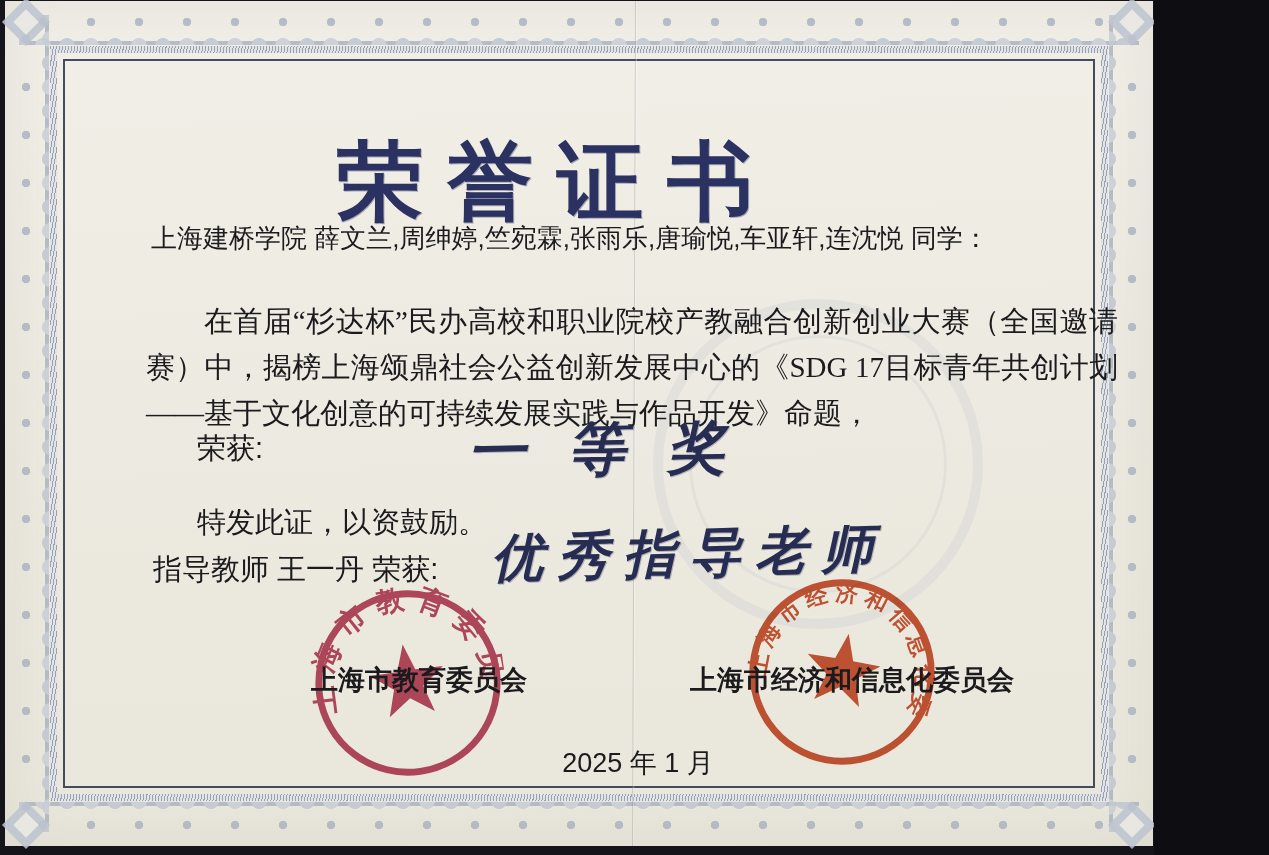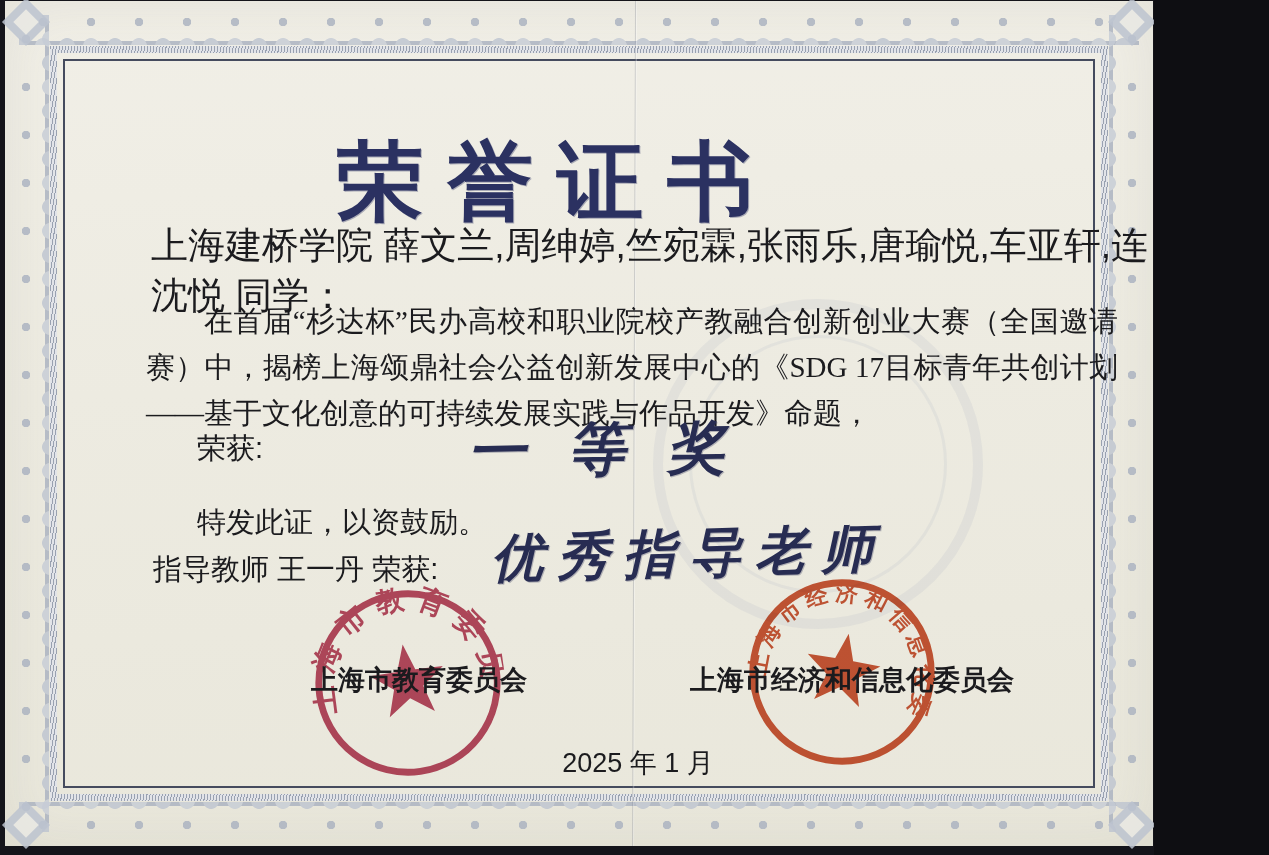--- a/index.html
+++ b/index.html
@@ -41,21 +41,21 @@
     transform:rotate(.2deg);}
   .watermark{position:absolute;left:648px;top:298px;width:310px;height:310px;border-radius:50%;
     border:10px solid rgba(168,176,193,.16);}
   .watermark::after{content:"";position:absolute;inset:26px;border-radius:50%;
     border:3px solid rgba(168,176,193,.15);}
   
   .txt{position:absolute;color:var(--body-ink,#1b1b1e);font-weight:500;}
   .title{position:absolute;top:72px;left:0;width:100%;text-align:center;transform:translateX(-22px);
     font-family:"DejaVu Serif","Liberation Serif",serif;font-weight:700;font-size:86px;line-height:100px;
     letter-spacing:24px;color:var(--title-ink,#2b3161);text-shadow:1px 1px 0 rgba(43,49,97,.35);}
-  .salutation{left:146px;top:220px;font-size:37px;}
+  .salutation{left:146px;top:220px;font-size:26px;}
   .body-para{left:141px;top:268px;width:972px;font-size:29px;line-height:46px;
     text-indent:58px;text-align:justify;font-family:Liberation Serif, serif;}
   .award-label{left:192px;top:428px;font-size:29px;}
   .callig{font-family:"DejaVu Serif","Liberation Serif",serif;font-style:italic;font-weight:700;
     color:#272c52;text-shadow:1px 1px 0 rgba(39,44,82,.3);}
   .award-name{left:462px;top:410px;font-size:58px;letter-spacing:42px;transform:rotate(-1deg);}
   .issue-line{left:192px;top:502px;font-size:29px;}
   .advisor-line{left:148px;top:549px;font-size:29px;}
   .advisor-award{left:486px;top:518px;font-size:52px;letter-spacing:14px;transform:rotate(-1.5deg);}
   .org{font-size:27px;font-weight:600;z-index:3;}

